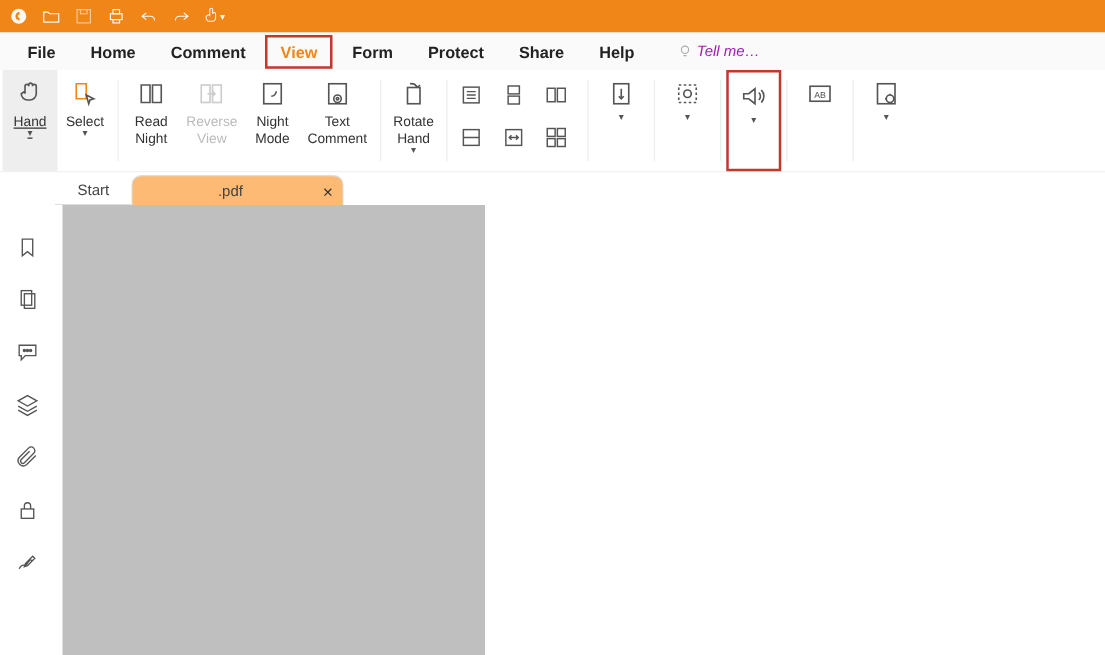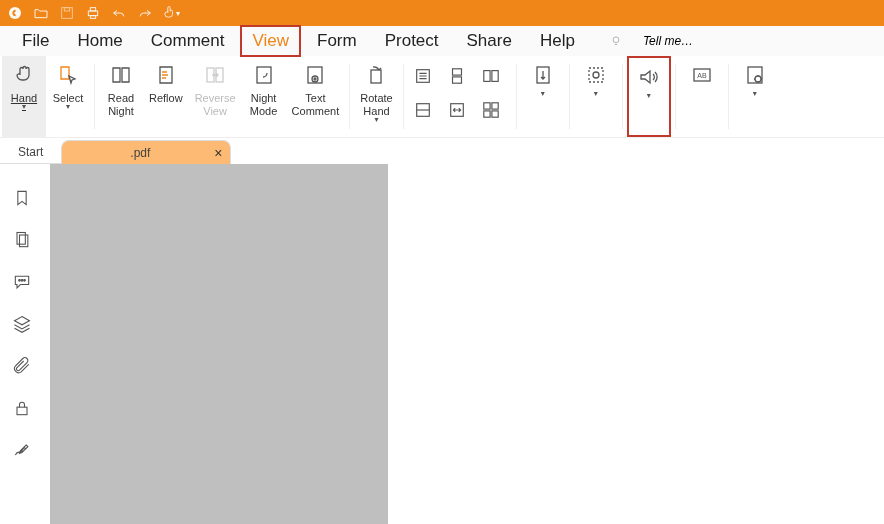--- a/index.html
+++ b/index.html
@@ -5,44 +5,44 @@
   * { box-sizing: border-box; margin: 0; padding: 0; font-family: -apple-system, "Segoe UI", Arial, sans-serif; }
   body { width: 884px; height: 524px; overflow: hidden; background: #fff; font-size: 12px; color: #333; }
 
   
   .qat { height: 26px; background: #f08518; display: flex; align-items: center; padding: 0 6px; gap: 8px; }
   .qat .qicon { width: 18px; height: 18px; display: flex; align-items: center; justify-content: center; color: #fff; opacity: 0.95; }
   .qat .qicon svg { width: 16px; height: 16px; stroke: #fff; fill: none; stroke-width: 1.4; }
 
   
   .menubar { height: 30px; background: #fafafa; display: flex; align-items: center; padding: 0 10px; gap: 4px; }
-  .menu-item { padding: 4px 10px; font-size: 17px; font-weight: 400; color: #222; border: 2px solid transparent; cursor: default; }
+  .menu-item { padding: 4px 10px; font-size: 13px; font-weight: 700; color: #222; border: 2px solid transparent; cursor: default; }
   .menu-item.active { color: #f08518; border: 2px solid #c0392b; }
-  .tellme { margin-left: 18px; display: flex; align-items: flex-start; gap: 20px; color: #000000; }
+  .tellme { margin-left: 18px; display: flex; align-items: flex-start; gap: 2px; color: #a21caf; }
   .tellme svg { width: 14px; height: 14px; stroke: #aaa; fill: none; stroke-width: 1.5; }
   .tellme span { font-size: 12px; font-style: italic; }
 
   
   .ribbon { height: 82px; background: #fff; border-bottom: 1px solid #eee; display: flex; align-items: stretch; padding: 0 2px; }
   .rbtn { display: flex; flex-direction: column; align-items: center; justify-content: flex-start; padding: 6px 6px 4px 6px; min-width: 44px; cursor: default; position: relative; }
   .rbtn .ricon { width: 26px; height: 26px; display: flex; align-items: center; justify-content: center; margin-bottom: 4px; }
   .rbtn .ricon svg { width: 24px; height: 24px; stroke: #555; fill: none; stroke-width: 1.3; }
   .rbtn .rlabel { font-size: 11px; text-align: center; line-height: 1.2; white-space: pre-line; color: #333; }
   .rbtn.disabled .rlabel { color: #bbb; }
   .rbtn.disabled .ricon svg { stroke: #ccc; }
   .rbtn.selected { background: #eee; text-decoration: underline; }
   .rbtn.highlight { border: 2px solid #c0392b; }
   .rbtn .caret { font-size: 8px; color: #555; line-height: 0.6; }
   .rsep { width: 1px; background: #eee; margin: 8px 4px; }
   .smallgrid { display: grid; grid-template-columns: repeat(3, 28px); grid-template-rows: repeat(2, 30px); gap: 4px 6px; align-content: center; padding: 6px 4px; }
   .sicon { width: 22px; height: 22px; display: flex; align-items: center; justify-content: center; }
   .sicon svg { width: 18px; height: 18px; stroke: #555; fill: none; stroke-width: 1.3; }
 
   
-  .tabbar { height: 26px; display: flex; align-items: flex-end; background: #fff; }
+  .tabbar { height: 26px; display: flex; align-items: flex-end; padding-left: 44px; background: #fff; }
   .tab { height: 24px; display: flex; align-items: center; padding: 0 18px; font-size: 12px; color: #444; position: relative; }
   .tab.inactive { background: transparent; border-bottom: 1px solid #ddd; border-top-left-radius: 8px; }
   .tab.active { background: #fdba74; border: 1px solid #ddd; border-bottom: none; border-top-left-radius: 8px; border-top-right-radius: 8px; padding-right: 30px; min-width: 170px; justify-content: center; }
   .tab .close { position: absolute; right: 8px; font-size: 14px; color: #333; }
 
   
   .content { display: flex; height: 360px; }
   .sidebar { width: 44px; background: #fff; display: flex; flex-direction: column; align-items: center; padding-top: 24px; gap: 22px; }
   .sidebar .sbicon { width: 20px; height: 20px; }
   .sidebar .sbicon svg { width: 20px; height: 20px; stroke: #555; fill: none; stroke-width: 1.3; }
@@ -136,29 +136,20 @@
   <div class="rsep"></div>
   <div class="rbtn">
     <div class="ricon">
         <svg viewBox="0 0 24 24">
           <path d="M4 5h7v14H4zM13 5h7v14h-7zM11 5v14"></path>
         </svg>
       </div>
     <div class="rlabel">Read
 Night</div>
   </div>
-  <div class="rbtn">
-    <div class="ricon">
-        <svg viewBox="0 0 24 24">
-          <path d="M6 4h12v16H6z"></path>
-          <path d="M8 9h5M8 12h6M8 15h4" stroke="#f08518"></path>
-        </svg>
-      </div>
-    <div class="rlabel">Reflow</div>
-  </div>
   <div class="rbtn disabled">
     <div class="ricon">
         <svg viewBox="0 0 24 24">
           <rect x="4" y="5" width="7" height="14"></rect>
           <rect x="13" y="5" width="7" height="14"></rect>
           <path d="M9 12h6m-2-2l2 2-2 2"></path>
         </svg>
       </div>
     <div class="rlabel">Reverse
 View</div>

